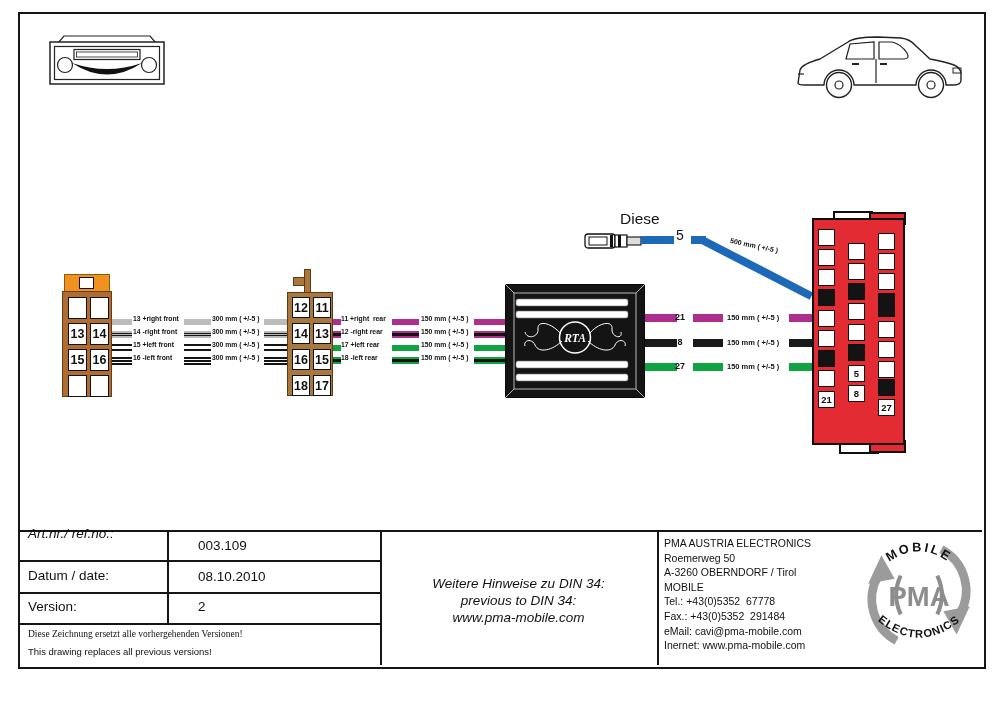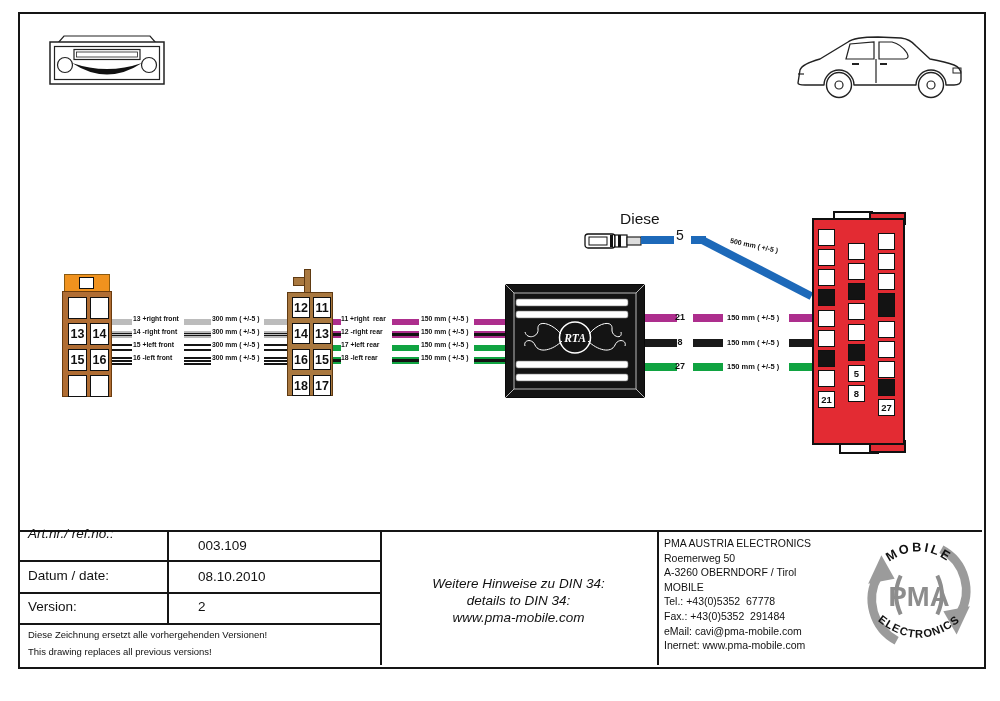--- a/index.html
+++ b/index.html
@@ -257,25 +257,25 @@
   <div class="line" style="left:167px;top:530px;width:1.5px;height:93px;"></div>
   <div class="line" style="left:380px;top:530px;width:2px;height:135px;"></div>
   <div class="line" style="left:657px;top:530px;width:2px;height:135px;"></div>
 
   <div class="tlabel" style="left:28px;top:526px;font-style:italic;">Art.nr./ ref.no.:</div>
   <div class="tvalue" style="left:198px;top:538px;">003.109</div>
   <div class="tlabel" style="left:28px;top:568px;">Datum / date:</div>
   <div class="tvalue" style="left:198px;top:569px;">08.10.2010</div>
   <div class="tlabel" style="left:28px;top:599px;">Version:</div>
   <div class="tvalue" style="left:198px;top:599px;">2</div>
-  <div class="tnote" style="left:28px;top:629px;">Diese Zeichnung ersetzt alle vorhergehenden Versionen!</div>
+  <div class="tnote" style="left:28px;top:629px;font-family:Liberation Serif, serif;">Diese Zeichnung ersetzt alle vorhergehenden Versionen!</div>
   <div class="tnote" style="left:28px;top:646px;">This drawing replaces all previous versions!</div>
 
   <div class="din" style="top:576px;">Weitere Hinweise zu DIN 34:</div>
-  <div class="din" style="top:593px;">details to DIN 34:</div>
+  <div class="din" style="top:593px;">previous to DIN 34:</div>
   <div class="din" style="top:610px;">www.pma-mobile.com</div>
 
   <div class="abs" style="left:664px;top:536px;">
     <div class="addr-line">PMA AUSTRIA ELECTRONICS</div>
     <div class="addr-line">Roemerweg 50</div>
     <div class="addr-line">A-3260 OBERNDORF / Tirol</div>
     <div class="addr-line">MOBILE</div>
     <div class="addr-line">Tel.: +43(0)5352  67778</div>
     <div class="addr-line">Fax.: +43(0)5352  291484</div>
     <div class="addr-line">eMail: cavi@pma-mobile.com</div>

